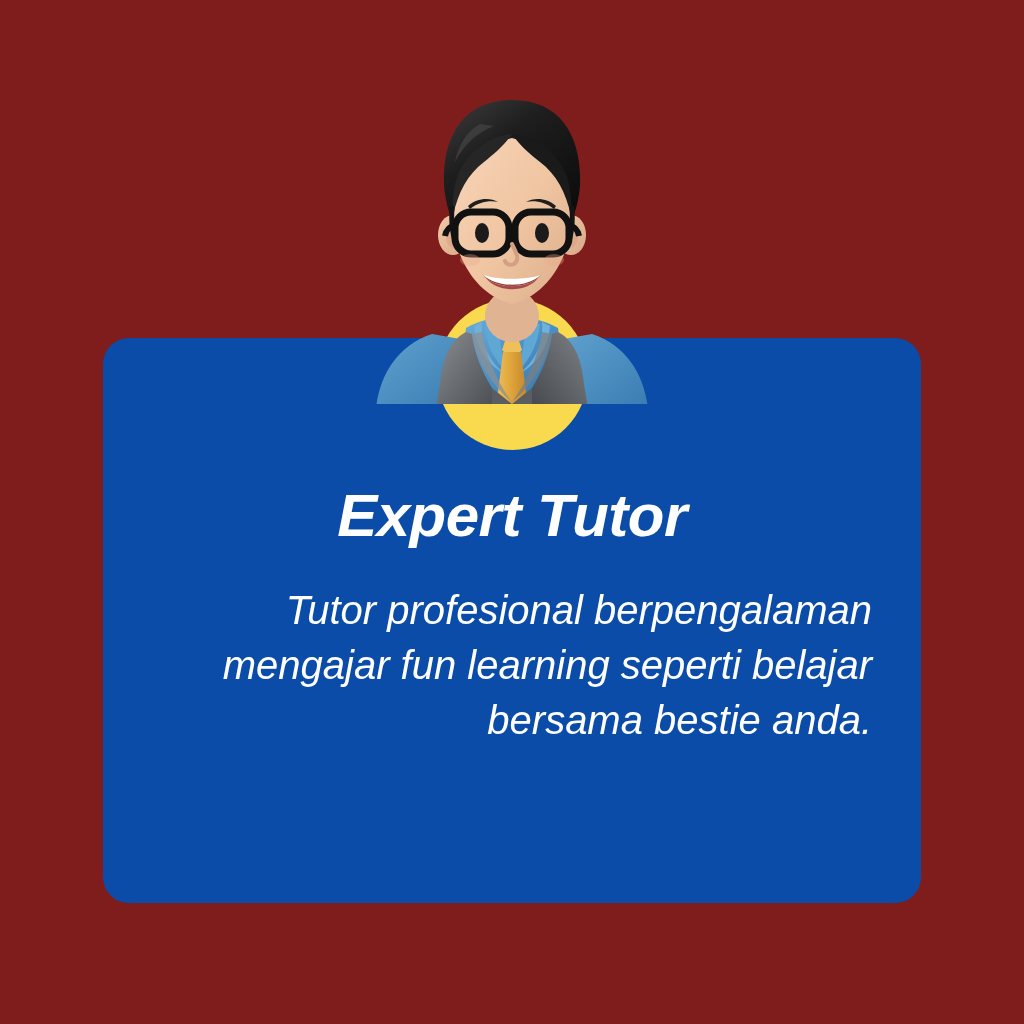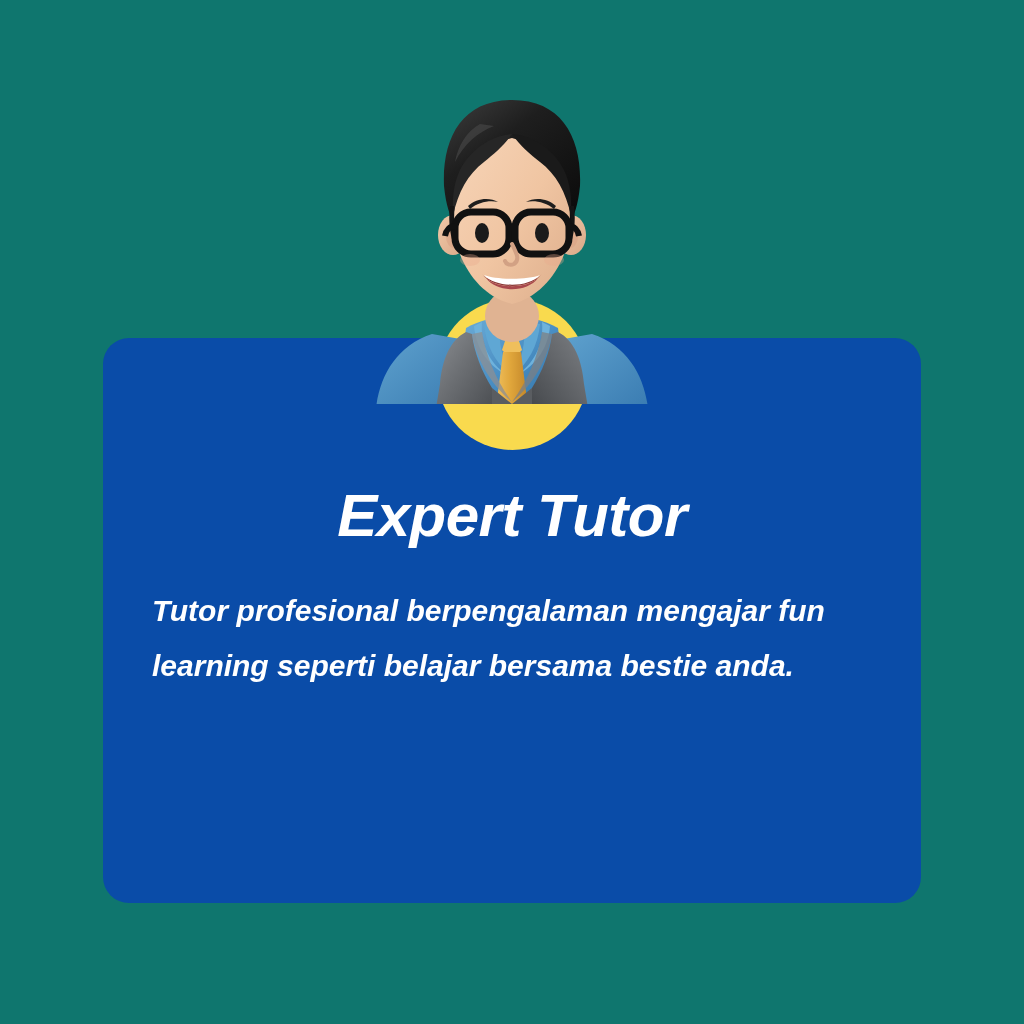--- a/index.html
+++ b/index.html
@@ -11,21 +11,21 @@
     overflow: hidden;
   }
   body {
     font-family: "Liberation Sans", sans-serif;
   }
 
   #stage {
     position: relative;
     width: 1024px;
     height: 1024px;
-    background: #0f766e;
+    background: #7f1d1d;
   }
 
   
   .card {
     position: absolute;
     left: 103px;
     top: 338px;
     width: 818px;
     height: 565px;
     background: #0A4CA8;
@@ -77,26 +77,26 @@
     color: #FFFFFF;
     letter-spacing: -0.5px;
     text-align: center;
     white-space: nowrap;
   }
   .desc {
     position: absolute;
     left: 152px;
     top: 583px;
     width: 720px;
-    font-size: 30px;
+    font-size: 40px;
     line-height: 55px;
     font-style: italic;
-    font-weight: bold;
+    font-weight: normal;
     color: #FFFFFF;
-    text-align: left;
+    text-align: right;
   }
 </style>
 </head>
 <body>
 
 <div id="stage">
 
   <div class="card"></div>
 
   <div class="avatar-disc"></div>

